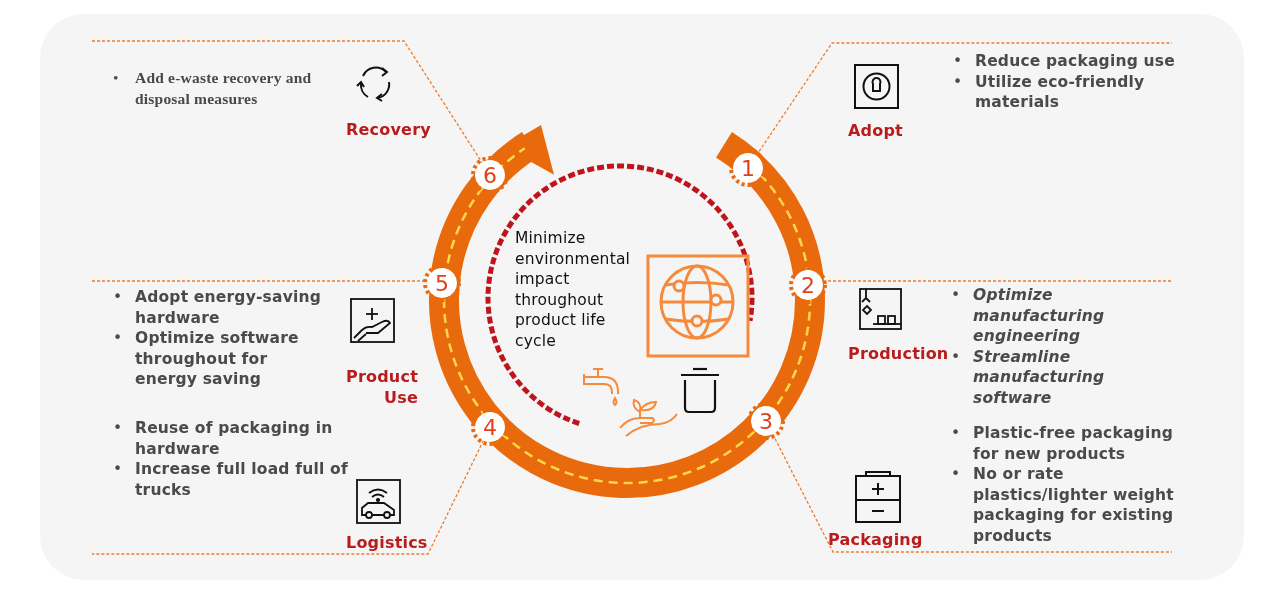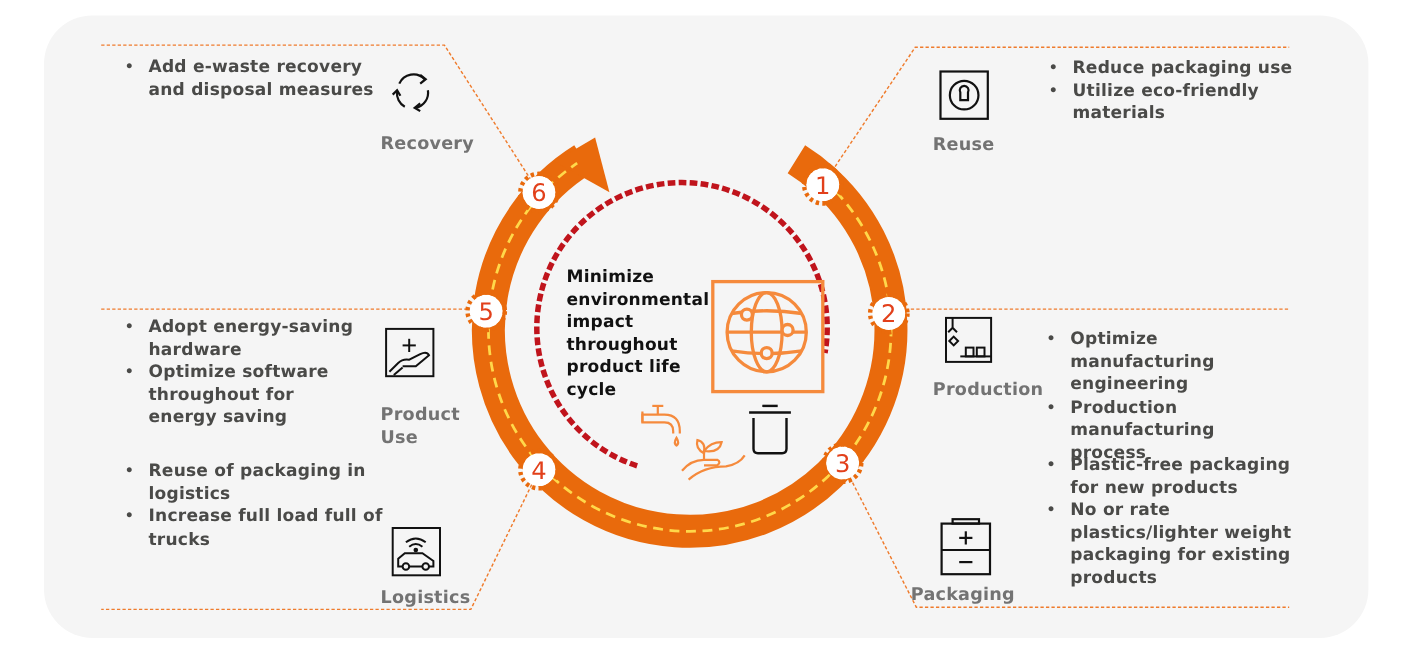--- a/index.html
+++ b/index.html
@@ -1,28 +1,28 @@
 <!DOCTYPE html>
 <html><head>
 <meta charset="utf-8">
 <style>
   html, body { margin: 0; padding: 0; background: #ffffff; }
   body { width: 1280px; height: 590px; position: relative; overflow: hidden;
          font-family: "DejaVu Sans", "Liberation Sans", sans-serif; }
   .card { position: absolute; left: 40px; top: 14px; width: 1204px; height: 566px;
           background: #f5f5f5; border-radius: 44px; }
   svg.main { position: absolute; left: 0; top: 0; }
-  .stage-label { position: absolute; color: #737373; font-weight: bold; font-size: 16px;
-                 line-height: 21px; letter-spacing: 0.2px; }
+  .stage-label { position: absolute; color: #b91c1c; font-weight: bold; font-size: 16px;
+                 line-height: 21px; letter-spacing: 0.2px; text-align: right; }
   ul.bullets { position: absolute; margin: 0; padding: 0; list-style: none;
                color: #4a4a48; font-size: 15.5px; line-height: 20.5px; font-weight: bold; letter-spacing: 0.2px; }
   ul.bullets li { position: relative; padding-left: 24px; }
   ul.bullets li::before { content: "\2022"; position: absolute; left: 2px; top: 0; font-weight: normal; }
-  .center-text { position: absolute; left: 515px; top: 241px; width: 130px; color: #111;
-                 font-size: 15.5px; line-height: 20.5px; font-weight: bold; letter-spacing: 0.2px; }
+  .center-text { position: absolute; left: 515px; top: 228px; width: 130px; color: #111;
+                 font-size: 15.5px; line-height: 20.5px; font-weight: normal; letter-spacing: 0.2px; }
   .num { font-family: "DejaVu Sans", sans-serif; font-size: 22px; fill: #e2401b; }
 </style>
 </head>
 <body>
 
 <div class="card"></div>
 
 <svg class="main" width="1280" height="590" viewBox="0 0 1280 590">
 
   <g fill="none" stroke="#ef7b2c" stroke-width="1.3" stroke-dasharray="3 2">
@@ -166,45 +166,45 @@
     <path d="M372 497 Q378 492 384 497"></path>
     <circle cx="378" cy="500" r="1.2" fill="#111"></circle>
     <path d="M362 515 L362 508 L368 503 L384 503 L394 510 L394 515 Z"></path>
     <circle cx="369" cy="515" r="3" fill="#f5f5f5"></circle>
     <circle cx="387" cy="515" r="3" fill="#f5f5f5"></circle>
   </g>
 </svg>
 
 <div class="center-text">Minimize environmental impact throughout product life cycle</div>
 
-<div class="stage-label" style="left:848px; top:120px;">Reuse</div>
+<div class="stage-label" style="left:848px; top:120px;">Adopt</div>
 <div class="stage-label" style="left:848px; top:343px;">Production</div>
 <div class="stage-label" style="left:828px; top:529px;">Packaging</div>
 <div class="stage-label" style="left:346px; top:532px;">Logistics</div>
 <div class="stage-label" style="left:346px; top:366px;">
   <div>Product</div>
   <div>Use</div>
 </div>
 <div class="stage-label" style="left:346px; top:119px;">Recovery</div>
 
 <ul class="bullets" style="left:951px; top:51px; width:230px;">
   <li>Reduce packaging use</li>
   <li>Utilize eco-friendly materials</li>
 </ul>
-<ul class="bullets" style="left:949px; top:298px; width:160px;">
+<ul class="bullets" style="left:949px; top:285px; width:160px;font-style:italic;">
   <li>Optimize manufacturing engineering</li>
-  <li>Production manufacturing process</li>
-</ul>
-<ul class="bullets" style="left:949px; top:412px; width:230px;">
+  <li>Streamline manufacturing software</li>
+</ul>
+<ul class="bullets" style="left:949px; top:423px; width:230px;">
   <li>Plastic-free packaging for new products</li>
   <li>No or rate plastics/lighter weight packaging for existing products</li>
 </ul>
 <ul class="bullets" style="left:111px; top:418px; width:250px;">
-  <li>Reuse of packaging in logistics</li>
+  <li>Reuse of packaging in hardware</li>
   <li>Increase full load full of trucks</li>
 </ul>
 <ul class="bullets" style="left:111px; top:287px; width:210px;">
   <li>Adopt energy-saving hardware</li>
   <li>Optimize software throughout for energy saving</li>
 </ul>
-<ul class="bullets" style="left:111px; top:50px; width:230px;">
+<ul class="bullets" style="left:111px; top:68px; width:230px;font-family:Liberation Serif, serif;">
   <li>Add e-waste recovery and disposal measures</li>
 </ul>
 
 </body></html>

